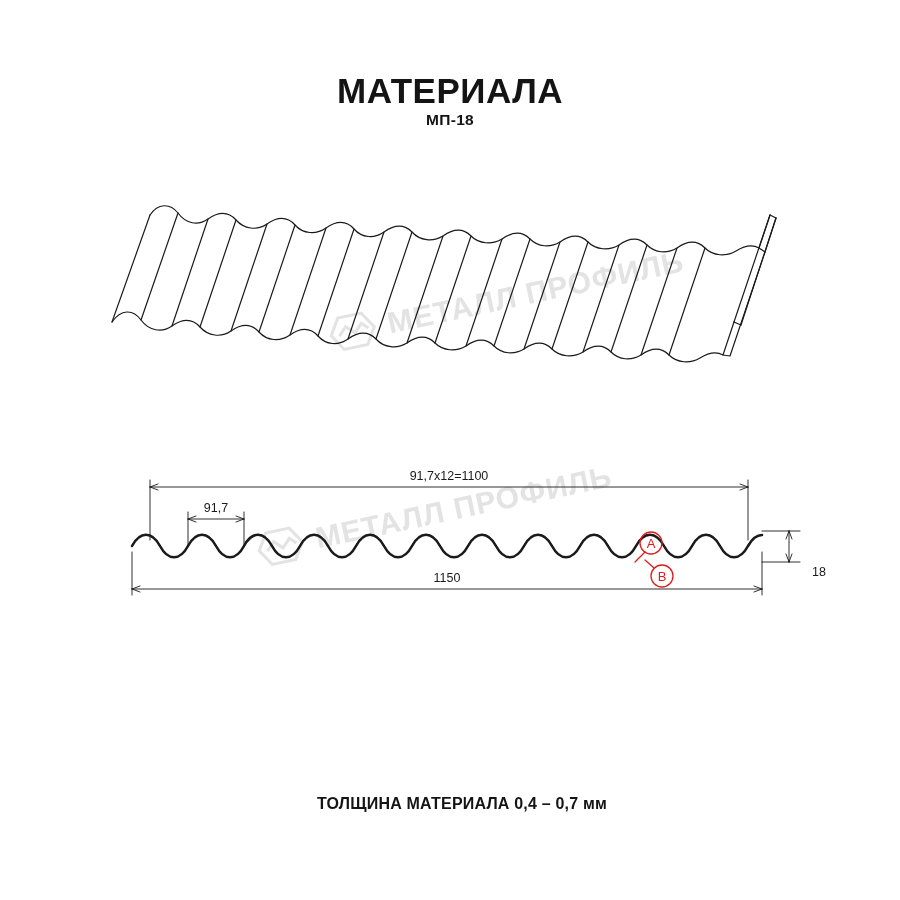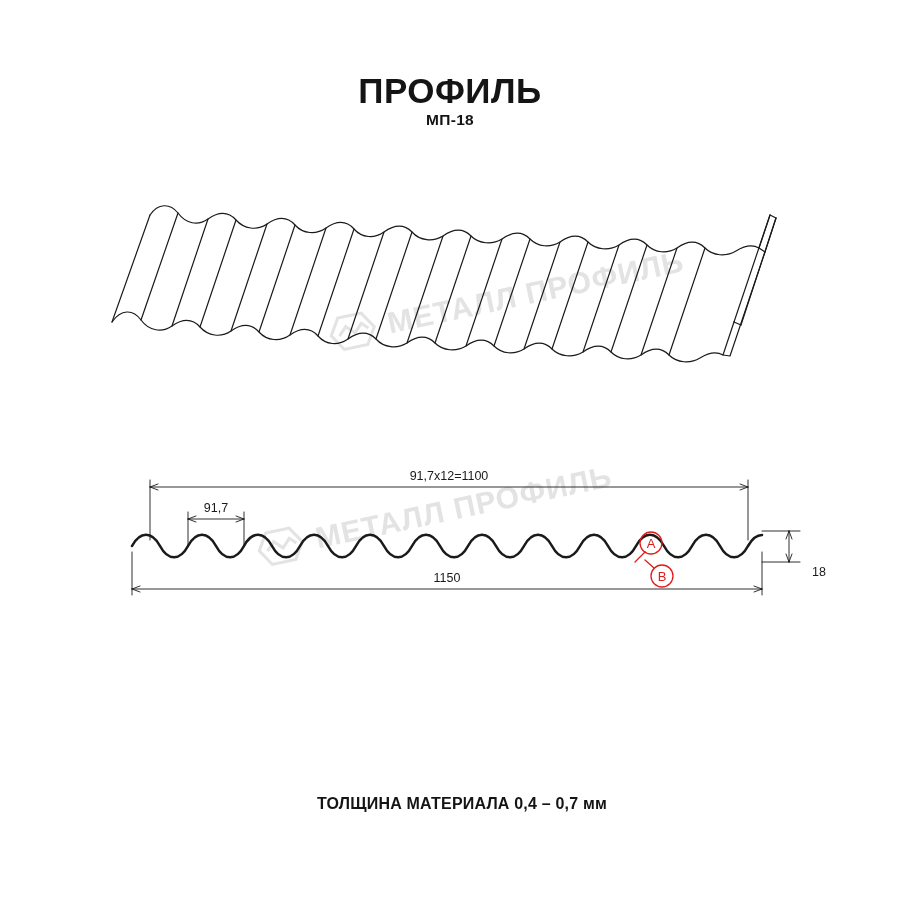--- a/index.html
+++ b/index.html
@@ -94,21 +94,21 @@
     fill: #e3e3e3;
     letter-spacing: 1px;
   }
 </style>
 </head>
 <body>
 
 <div class="page">
 
   <div class="header">
-    <div class="title">ПРОФИЛЬ</div>
+    <div class="title">МАТЕРИАЛА</div>
     <div class="subtitle">МП-18</div>
   </div>
 
   <svg class="watermark-layer" viewBox="0 0 900 900">
 
     <g transform="translate(330,330) rotate(-12)">
       <g fill="none" stroke="#e3e3e3" stroke-width="3">
         <path d="M0,6 L10,-10 L34,-10 L44,6 L34,22 L10,22 Z"></path>
         <path d="M8,8 L16,0 L24,8 L32,0 L38,6"></path>
       </g>

